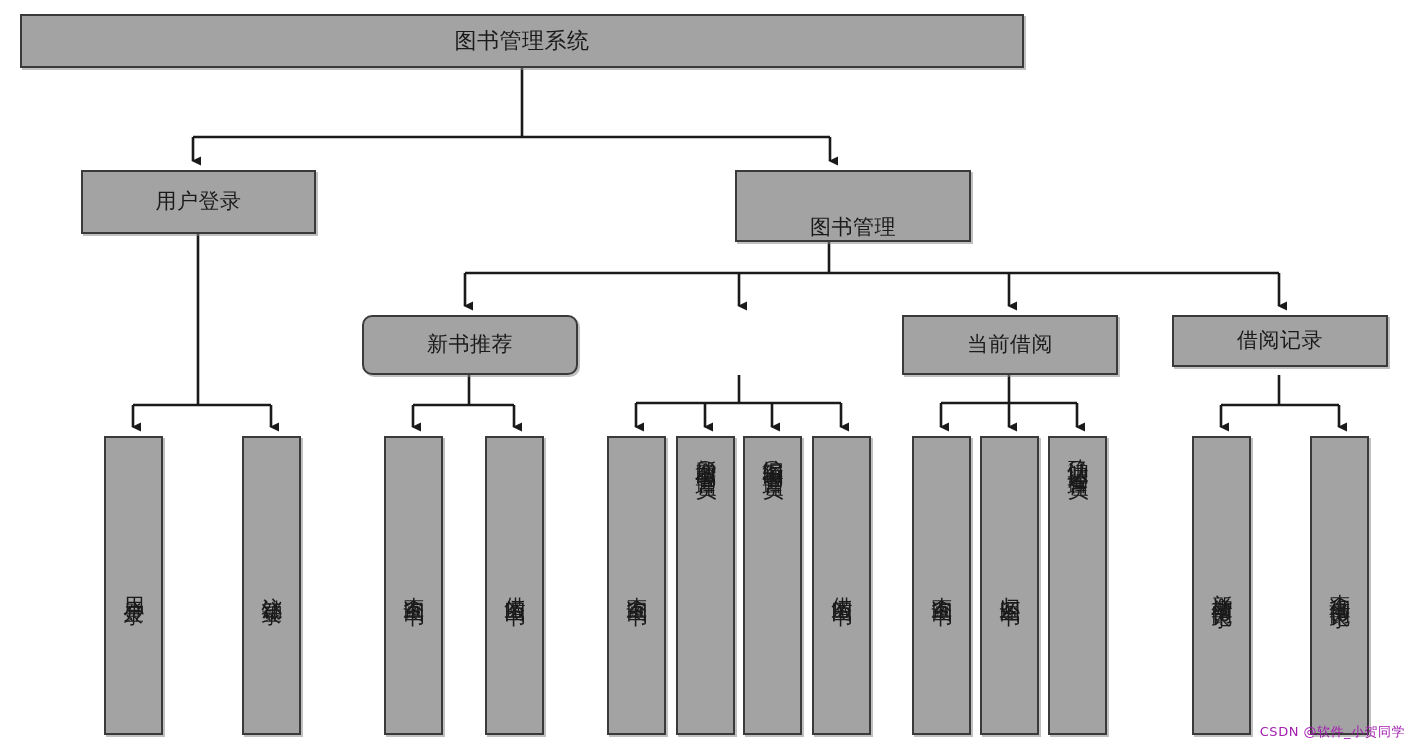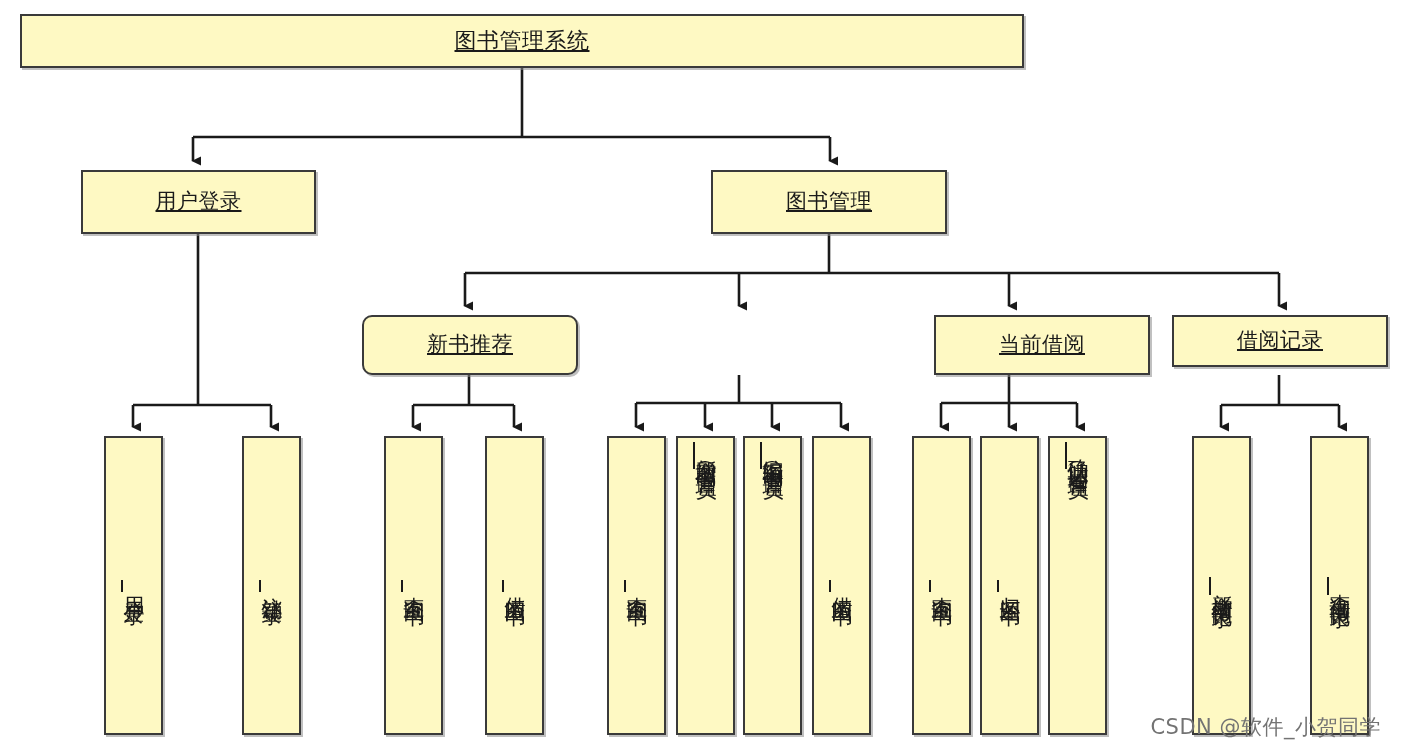--- a/index.html
+++ b/index.html
@@ -20,27 +20,26 @@
   }
   svg#wires {
     position: absolute;
     left: 0; top: 0;
     width: 1405px; height: 747px;
     pointer-events: none;
   }
   .node {
     position: absolute;
     border: 2.5px solid #3a3a3a;
-    background: #fef9c3;
+    background: #a3a3a3;
     box-shadow: 2px 2px 0 rgba(140,140,140,0.55);
     display: flex;
     align-items: center;
     justify-content: center;
     color: #1a1a1a;
-    text-decoration: underline;
   }
   .node-label {
     text-align: center;
     line-height: 1.12;
     white-space: nowrap;
   }
   
   .node.horiz .node-label {
     font-size: 21px;
     letter-spacing: 0.5px;
@@ -64,24 +63,24 @@
   .node.vert.center .node-label {
     margin-top: auto;
     margin-bottom: auto;
   }
   .node.vert.center {
     align-items: center;
     padding-top: 0;
   }
   #watermark {
     position: absolute;
-    right: 24px;
+    right: 0;
     bottom: 6px;
-    font-size: 21px;
-    color: #737373;
+    font-size: 13px;
+    color: #a21caf;
     letter-spacing: 0.5px;
     white-space: nowrap;
     user-select: none;
   }
 </style>
 </head>
 <body>
 
 <div id="canvas">
 
@@ -135,28 +134,28 @@
     </g>
   </svg>
 
   <div class="node horiz root" style="left:20px; top:14px; width:1004px; height:54px;">
     <span class="node-label">图书管理系统</span>
   </div>
 
   <div class="node horiz" style="left:81px; top:170px; width:235px; height:64px;">
     <span class="node-label">用户登录</span>
   </div>
-  <div class="node horiz" style="left:711px; top:170px; width:236px; height:64px;">
+  <div class="node horiz" style="left:735px; top:170px; width:236px; height:72px;align-items:flex-end;">
     <span class="node-label">图书管理</span>
   </div>
 
   <div class="node horiz" style="left:362px; top:315px; width:216px; height:60px;border-radius:10px;">
     <span class="node-label">新书推荐</span>
   </div>
-  <div class="node horiz" style="left:902px; top:315px; width:216px; height:60px;margin-left:32px;">
+  <div class="node horiz" style="left:902px; top:315px; width:216px; height:60px;">
     <span class="node-label">当前借阅</span>
   </div>
   <div class="node horiz" style="left:1172px; top:315px; width:216px; height:52px;">
     <span class="node-label">借阅记录</span>
   </div>
 
   <div class="node vert center" style="left:104px; top:436px; width:59px; height:299px;">
     <span class="node-label">用户登录</span>
   </div>
   <div class="node vert center" style="left:242px; top:436px; width:59px; height:299px;">

